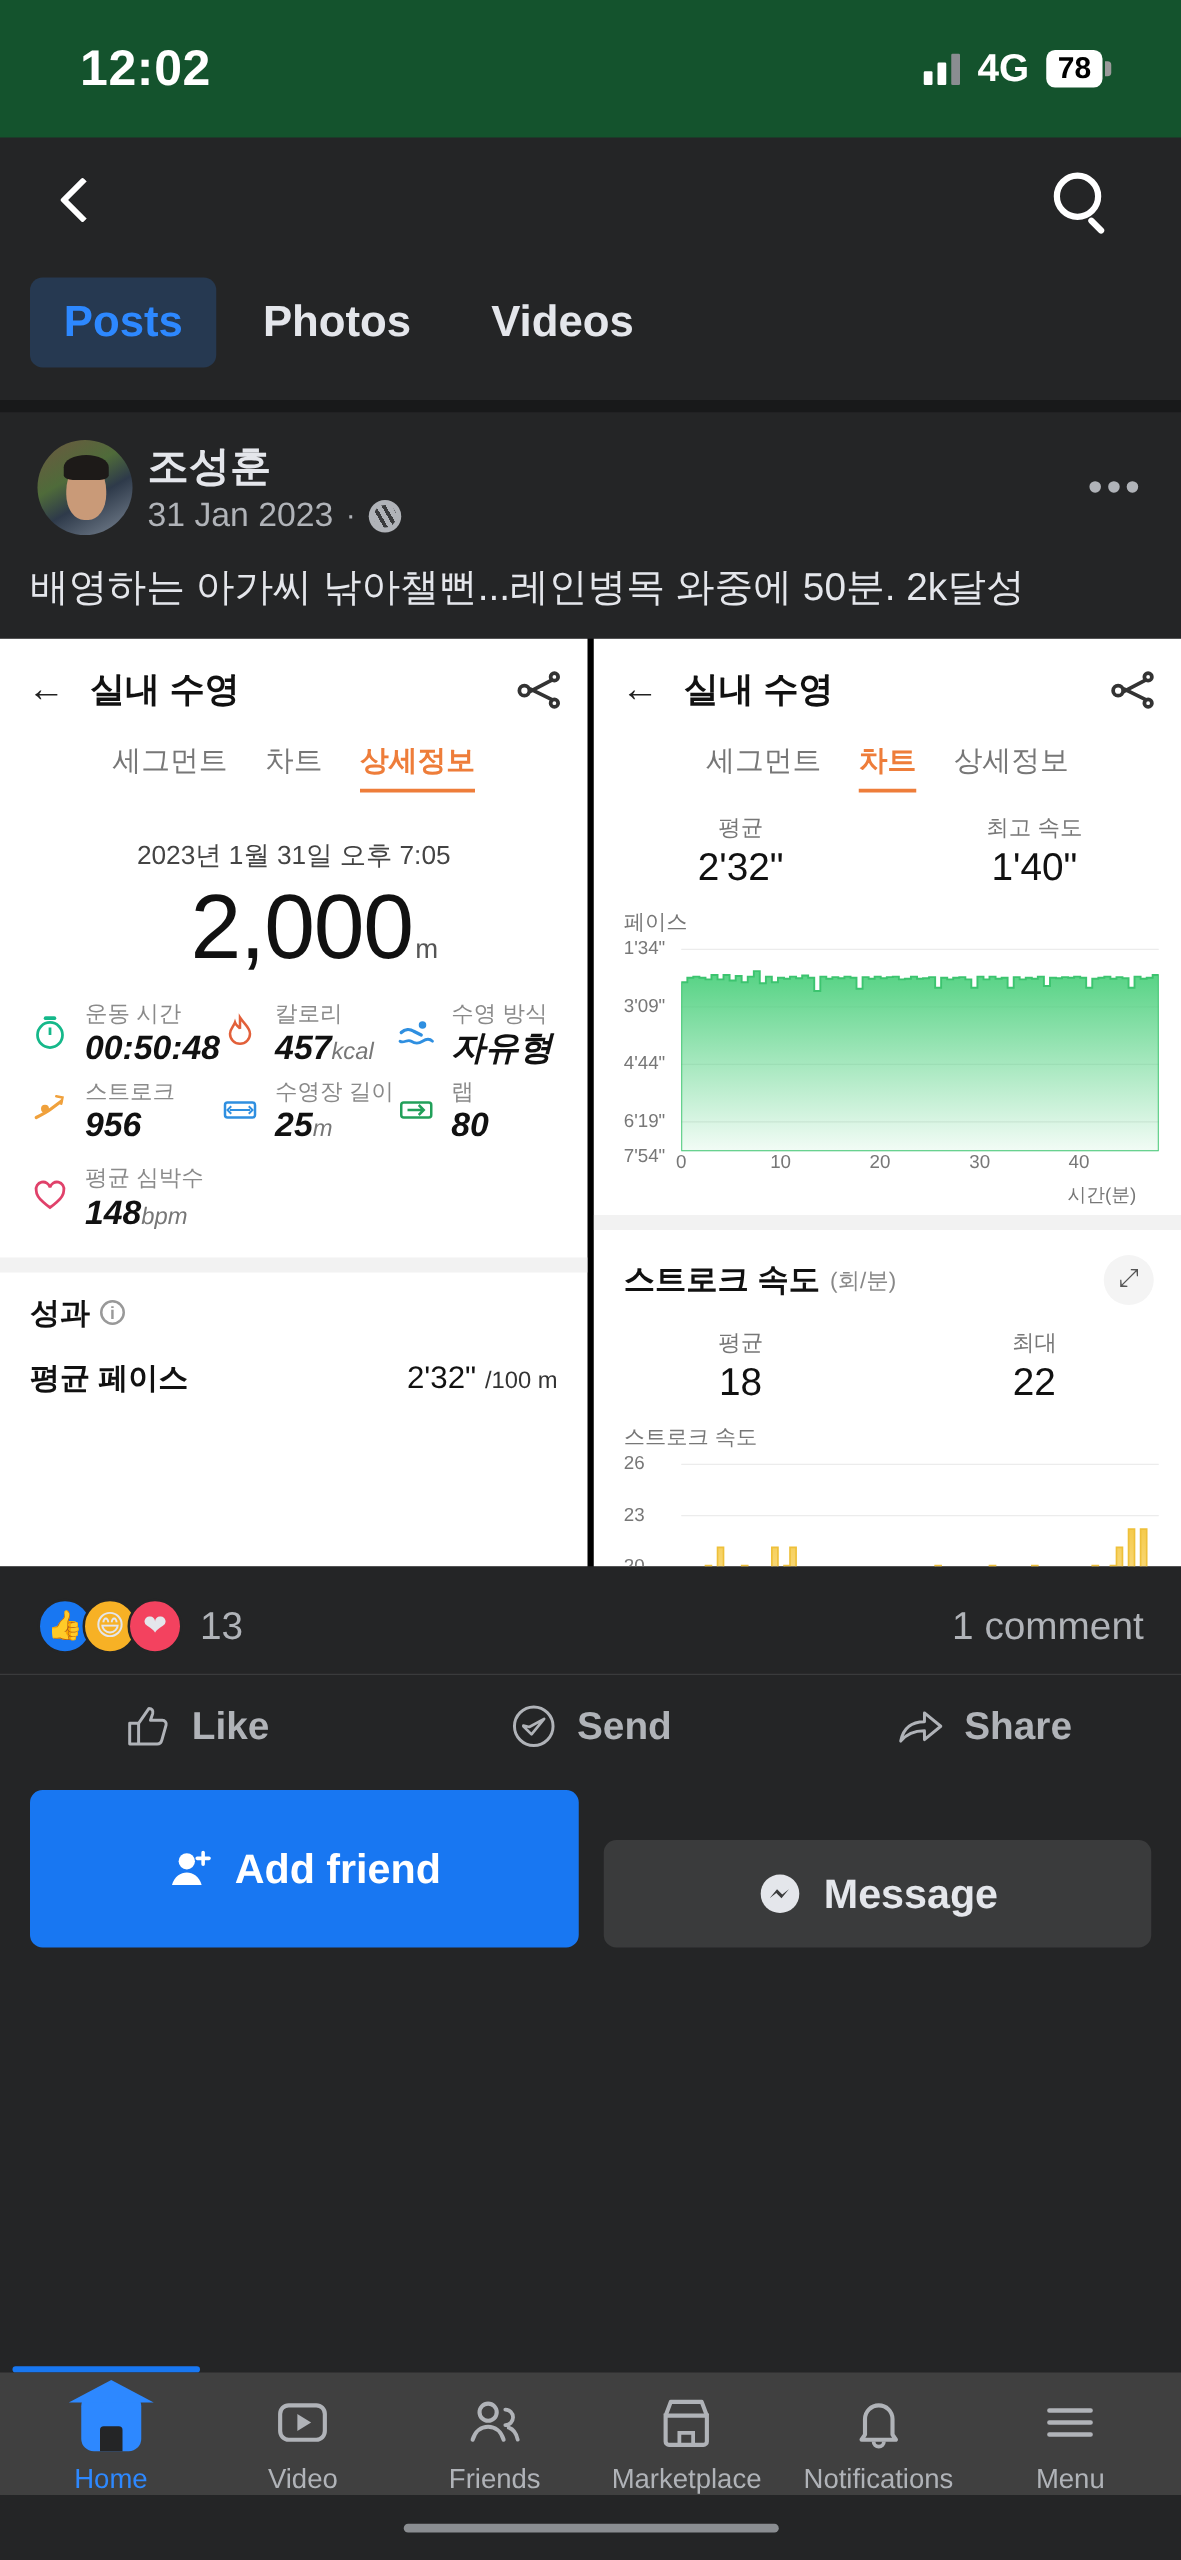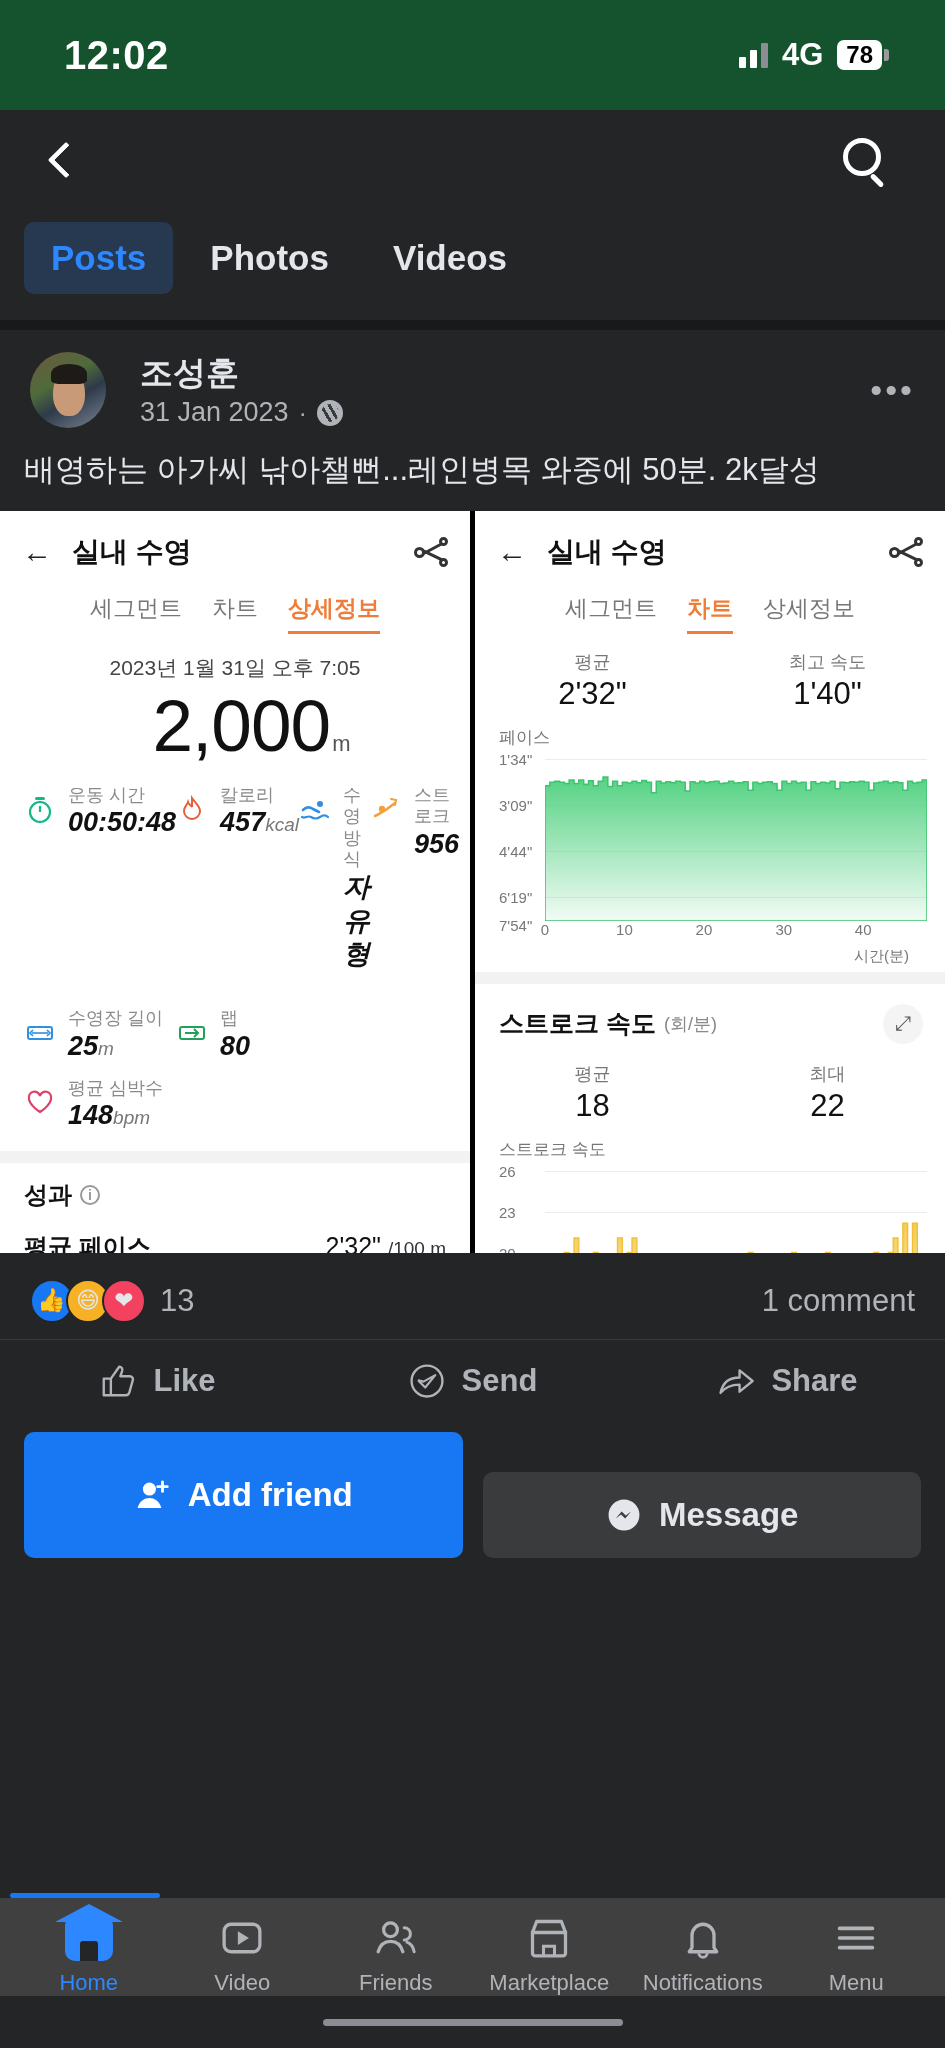--- a/index.html
+++ b/index.html
@@ -48,21 +48,21 @@
 
   
   .post { background:#242526; padding:22px 0 0 0; }
   .post-head { display:flex; align-items:center; padding:0 30px; }
   .avatar { width:76px; height:76px; border-radius:50%; flex:0 0 auto; overflow:hidden;
             background:linear-gradient(150deg,#6d5840 0%,#4f6b3a 38%,#2e3a4a 60%,#7b8694 100%); position:relative; }
   .avatar::after { content:""; position:absolute; left:30%; top:24%; width:42%; height:60%;
                    border-radius:50% 50% 45% 45%; background:#c99a78; }
   .avatar::before { content:""; position:absolute; left:27%; top:16%; width:48%; height:26%;
                     border-radius:50% 50% 20% 20%; background:#1d1a18; z-index:2; }
-  .post-meta { margin-left:34px; }
+  .post-meta { margin-left:12px; }
   .author { font-size:33px; font-weight:700; color:#e4e6eb; line-height:1.25; }
   .subline { display:flex; align-items:center; gap:10px; margin-top:4px; }
   .date { font-size:27px; color:#b0b3b8; }
   .dot { color:#b0b3b8; font-size:24px; }
   .globe { width:26px; height:26px; border-radius:50%; background:#b0b3b8; position:relative; }
   .globe::after { content:""; position:absolute; inset:4px; border-radius:50%;
                   background:repeating-linear-gradient(60deg,#242526 0 3px,#b0b3b8 3px 7px); opacity:.85; }
   .dots-btn { margin-left:auto; font-size:34px; color:#b0b3b8; letter-spacing:3px; }
   .post-text { font-size:31px; color:#e4e6eb; padding:22px 24px 20px 24px; line-height:1.3; white-space:nowrap; }
 
@@ -79,25 +79,25 @@
   .s2 { width:9px;height:9px; right:0; top:0; }
   .s3 { width:9px;height:9px; right:0; bottom:0; }
   .share-ic i { position:absolute; height:3px; background:#333; border-radius:2px; }
   .share-ic i.l1 { width:22px; left:8px; top:10px; transform:rotate(-28deg); }
   .share-ic i.l2 { width:22px; left:8px; top:17px; transform:rotate(26deg); }
 
   .seg-tabs { display:flex; justify-content:center; gap:30px; margin-top:14px; }
   .seg-tab { font-size:23px; color:#777; padding-bottom:7px; }
   .seg-tab.active { color:#ee7d3a; border-bottom:3px solid #ee7d3a; font-weight:600; }
 
-  .shot-date { text-align:center; font-size:21px; color:#444; margin-top:20px; }
+  .shot-date { text-align:center; font-size:21px; color:#444; margin-top:36px; }
   .big-val { text-align:center; margin-top:2px; font-size:73px; font-weight:400; color:#111; letter-spacing:-1px;padding-left:32px; }
   .big-val small { font-size:22px; color:#555; font-weight:400; vertical-align:baseline; margin-left:2px; }
 
-  .stat-grid { display:grid; grid-template-columns:1fr 1fr 1fr 1fr; gap:36px 0; padding:18px 12px 0 24px; }
+  .stat-grid { display:grid; grid-template-columns:1fr 1fr 1fr; gap:7px 0; padding:18px 12px 0 24px; }
   .stat { display:flex; align-items:flex-start; gap:12px; }
   .stat-ic { width:32px; height:32px; flex:0 0 32px; margin-top:8px; position:relative; }
   .stat-label { font-size:18px; color:#8a8a8a; line-height:1.2; }
   .stat-value { font-size:27px; color:#111; font-weight:600; line-height:1.25;font-style:italic; }
   .stat-value u { text-decoration:none; font-size:19px; color:#777; font-weight:400; }
   .stat-value.plain { font-weight:700; }
 
   .hr-row { padding:14px 24px 18px 24px; }
   .sect-gap { height:12px; background:#f2f2f2; }
   .perf { padding:16px 24px 0 24px; }

